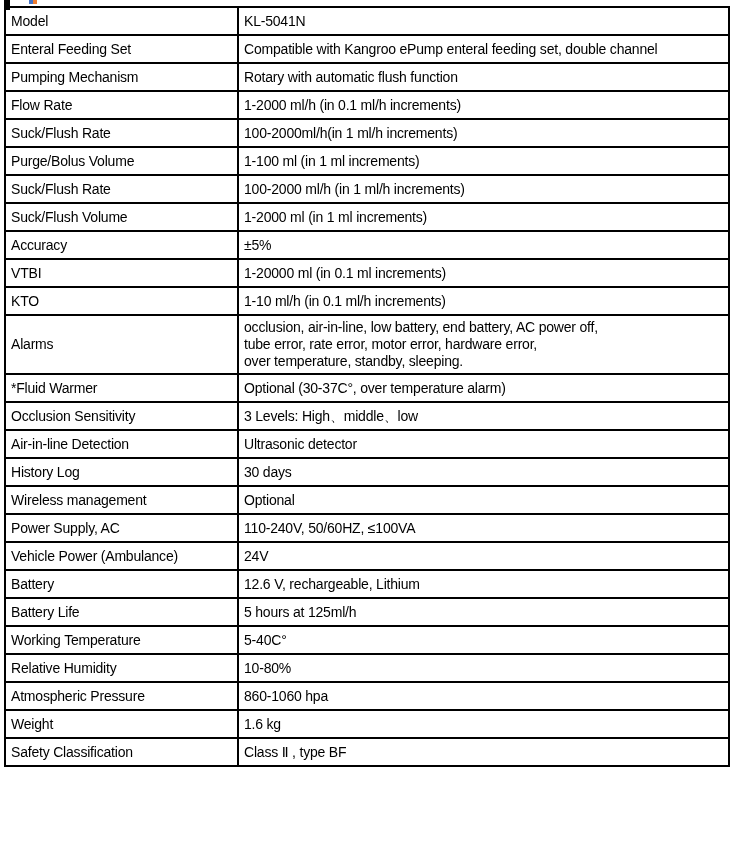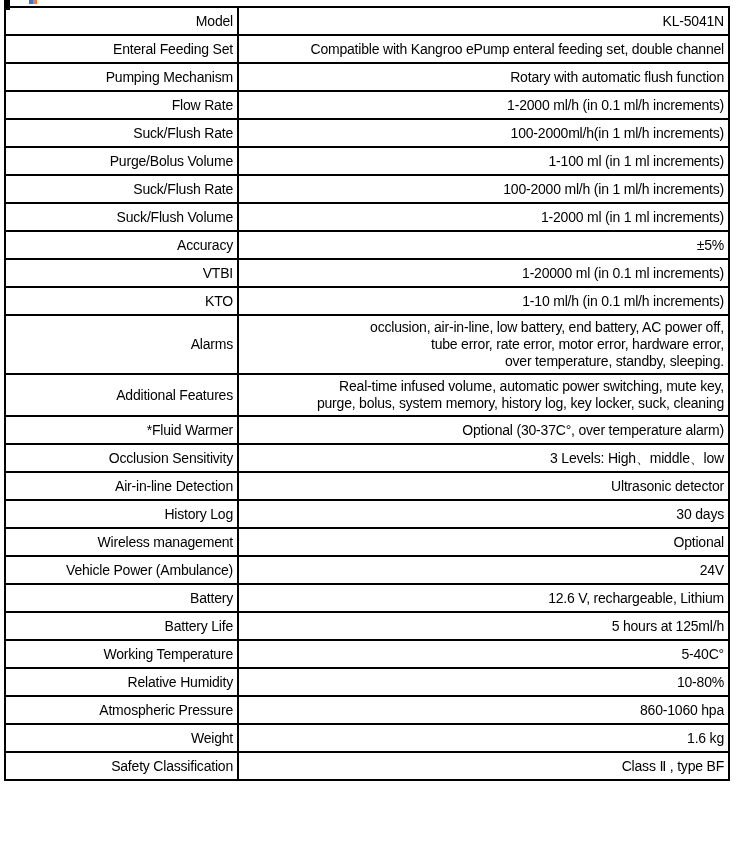--- a/index.html
+++ b/index.html
@@ -9,21 +9,20 @@
     width: 738px;
     height: 861px;
     overflow: hidden;
     font-family: "Liberation Sans", "DejaVu Sans", sans-serif;
   }
   .page {
     position: relative;
     width: 738px;
     height: 861px;
     background: #ffffff;
-    text-align: right;
   }
   
   .frag {
     position: absolute;
     top: 0;
   }
   .frag-bar   { left: 4px;  width: 6px; height: 10px; background: #000; }
   .frag-blue  { left: 29px; width: 4px; height: 4px; }
   .frag-orange{ left: 33px; width: 4px; height: 4px; }
 
@@ -109,43 +108,42 @@
       <td>KTO</td>
       <td>1-10 ml/h (in 0.1 ml/h increments)</td>
     </tr>
         <tr>
       <td>Alarms</td>
       <td>occlusion,  air-in-line, low battery, end battery, AC power off,
 tube error, rate error, motor error, hardware error,
 over temperature, standby, sleeping.</td>
     </tr>
         <tr>
-      <td>Additional Features</td>
-      <td>Real-time infused volume, automatic power switching, mute key,
-purge, bolus, system memory, history log, key locker, suck, cleaning</td>
-    </tr>
-        <tr>
       <td>*Fluid Warmer</td>
       <td>Optional (30-37C°, over temperature alarm)</td>
     </tr>
         <tr>
       <td>Occlusion Sensitivity</td>
       <td>3 Levels: High、middle、low</td>
     </tr>
         <tr>
       <td>Air-in-line Detection</td>
       <td>Ultrasonic detector</td>
     </tr>
         <tr>
       <td>History Log</td>
       <td>30 days</td>
     </tr>
         <tr>
       <td>Wireless management</td>
       <td>Optional</td>
+    </tr>
+        <tr>
+      <td>Power Supply, AC</td>
+      <td>110-240V, 50/60HZ, ≤100VA</td>
     </tr>
         <tr>
       <td>Vehicle Power (Ambulance)</td>
       <td>24V</td>
     </tr>
         <tr>
       <td>Battery</td>
       <td>12.6 V, rechargeable, Lithium</td>
     </tr>
         <tr>

